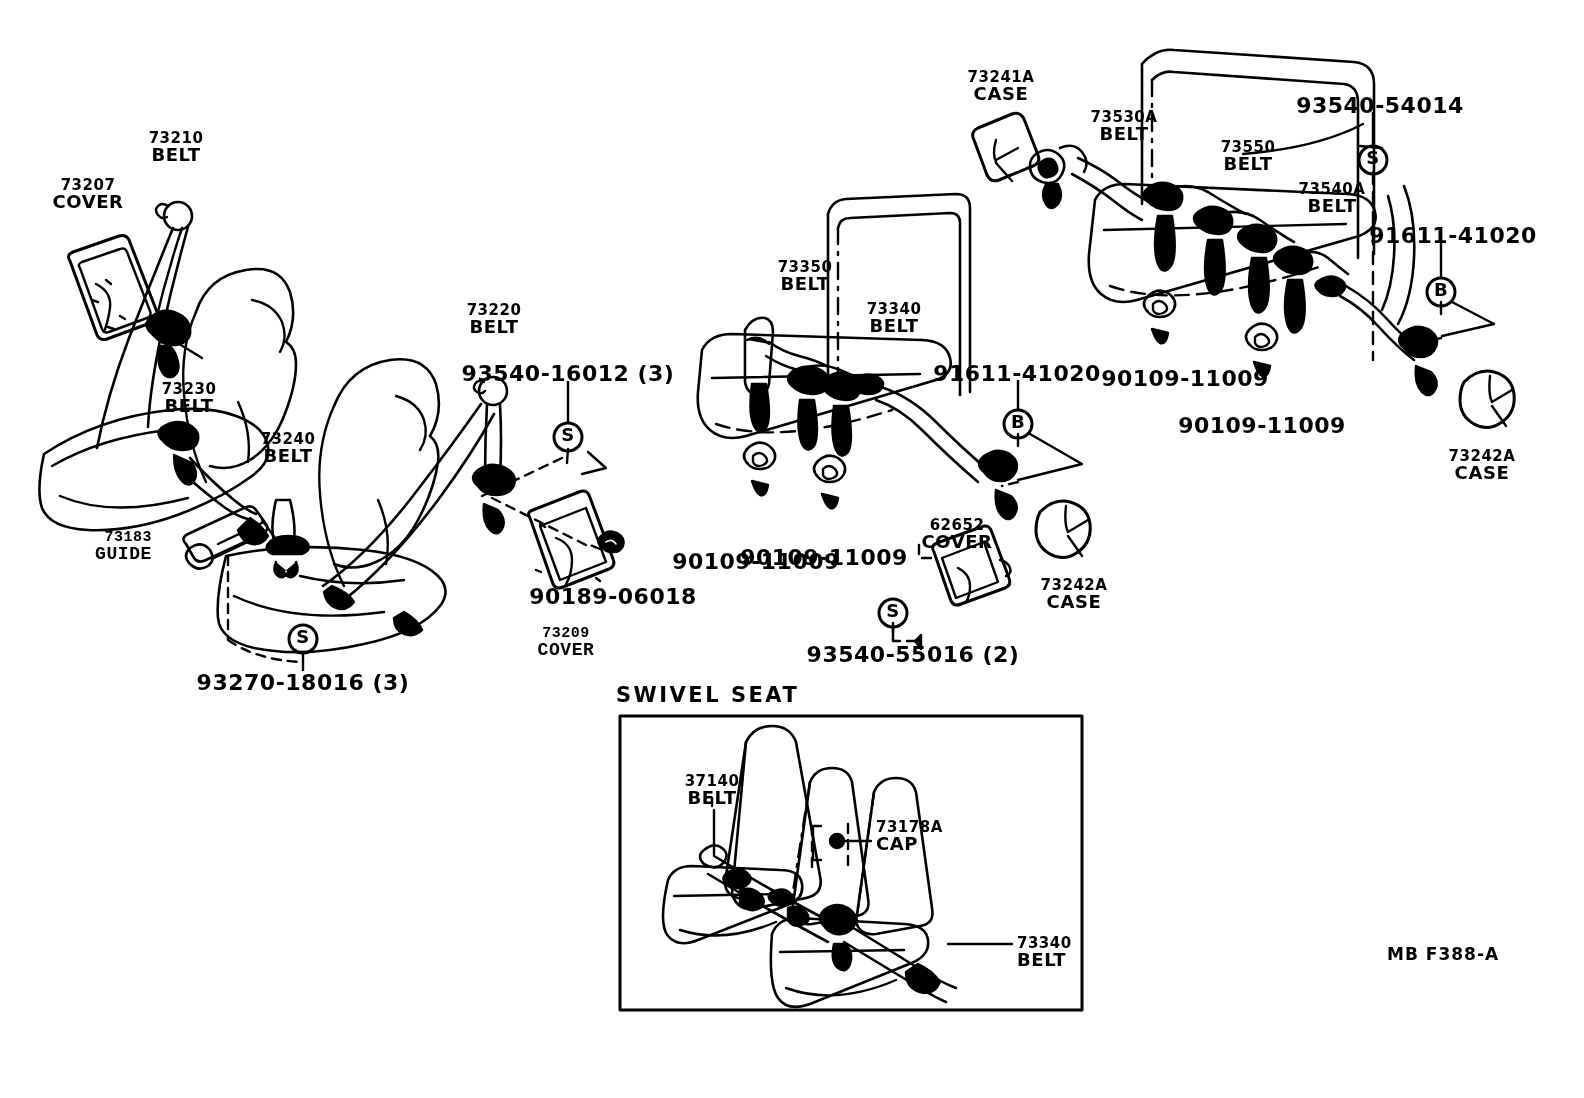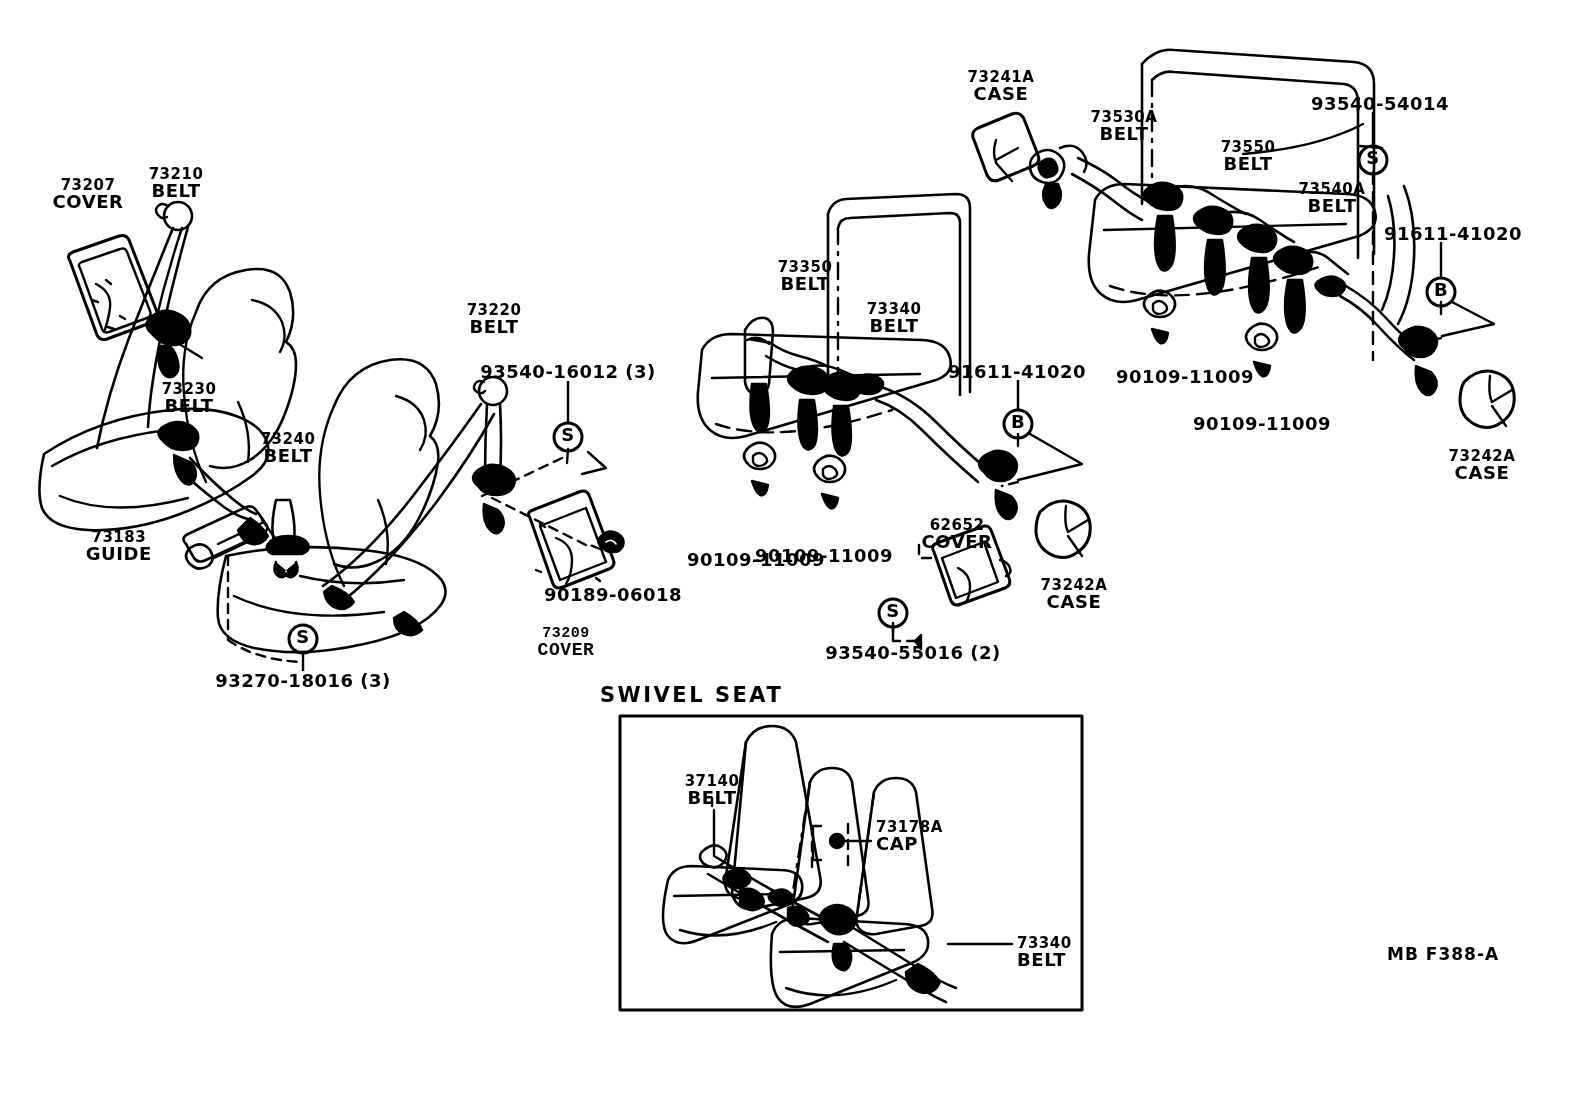--- a/index.html
+++ b/index.html
@@ -6,22 +6,22 @@
   body{width:1584px;height:1098px;position:relative;overflow:hidden;
        font-family:"DejaVu Sans","Liberation Sans",sans-serif;color:#000;}
   #stage{position:absolute;left:0;top:0;width:1584px;height:1098px;}
   svg{position:absolute;left:0;top:0;width:1584px;height:1098px;}
 
   .lbl{position:absolute;white-space:nowrap;font-weight:bold;
        letter-spacing:0.5px;line-height:1.02;}
   .lbl .n{display:block;font-size:15px;font-weight:bold;}
   .lbl .s{display:block;font-size:18px;font-weight:bold;letter-spacing:0.6px;}
   .lbl.ctr{text-align:center;transform:translateX(-50%);}
-  .lbl.rgt{text-align:center;transform:translateX(-100%);}
-  .lbl.one .n{font-size:18px;}
+  .lbl.rgt{text-align:right;transform:translateX(-100%);font-family:Liberation Mono, monospace;}
+  .lbl.one .n{font-size:22px;}
   .sect{position:absolute;font-size:21px;font-weight:bold;letter-spacing:2.5px;}
   .dref{position:absolute;font-size:17px;font-weight:bold;letter-spacing:1px;}
 </style>
 </head>
 <body>
 
 <div id="stage">
 
 <svg viewBox="0 0 1584 1098" xmlns="http://www.w3.org/2000/svg">
   <g fill="none" stroke="#000" stroke-width="2.4" stroke-linecap="round" stroke-linejoin="round">
@@ -310,21 +310,21 @@
     <path d="M714 810 l0 44"></path>
     <path d="M1012 944 l-64 0"></path>
     <path d="M712 798 l0 8"></path>
   </g>
 </svg>
 
 <div class="lbl ctr" style="left:88px;top:178px;">
       <span class="n">73207</span>
       <span class="s">COVER</span>
     </div>
-<div class="lbl ctr" style="left:176px;top:131px;margin-top:36px;">
+<div class="lbl ctr" style="left:176px;top:131px;">
       <span class="n">73210</span>
       <span class="s">BELT</span>
     </div>
 <div class="lbl ctr" style="left:189px;top:382px;">
       <span class="n">73230</span>
       <span class="s">BELT</span>
     </div>
 <div class="lbl ctr" style="left:288px;top:432px;">
       <span class="n">73240</span>
       <span class="s">BELT</span>
@@ -457,16 +457,16 @@
 <div class="lbl ctr" style="left:1018px;top:413px;font-size:18px;">
       <span class="n" style="font-size:18px;">B</span>
     </div>
 <div class="lbl ctr" style="left:1373px;top:149px;font-size:18px;">
       <span class="n" style="font-size:18px;">S</span>
     </div>
 <div class="lbl ctr" style="left:1441px;top:281px;font-size:18px;">
       <span class="n" style="font-size:18px;">B</span>
     </div>
 
-<div class="sect" style="left:600px;top:683px;">SWIVEL SEAT</div>
+<div class="sect" style="left:616px;top:683px;">SWIVEL SEAT</div>
 <div class="dref" style="left:1387px;top:944px;">MB F388-A</div>
 
 </div>
 
 </body></html>

